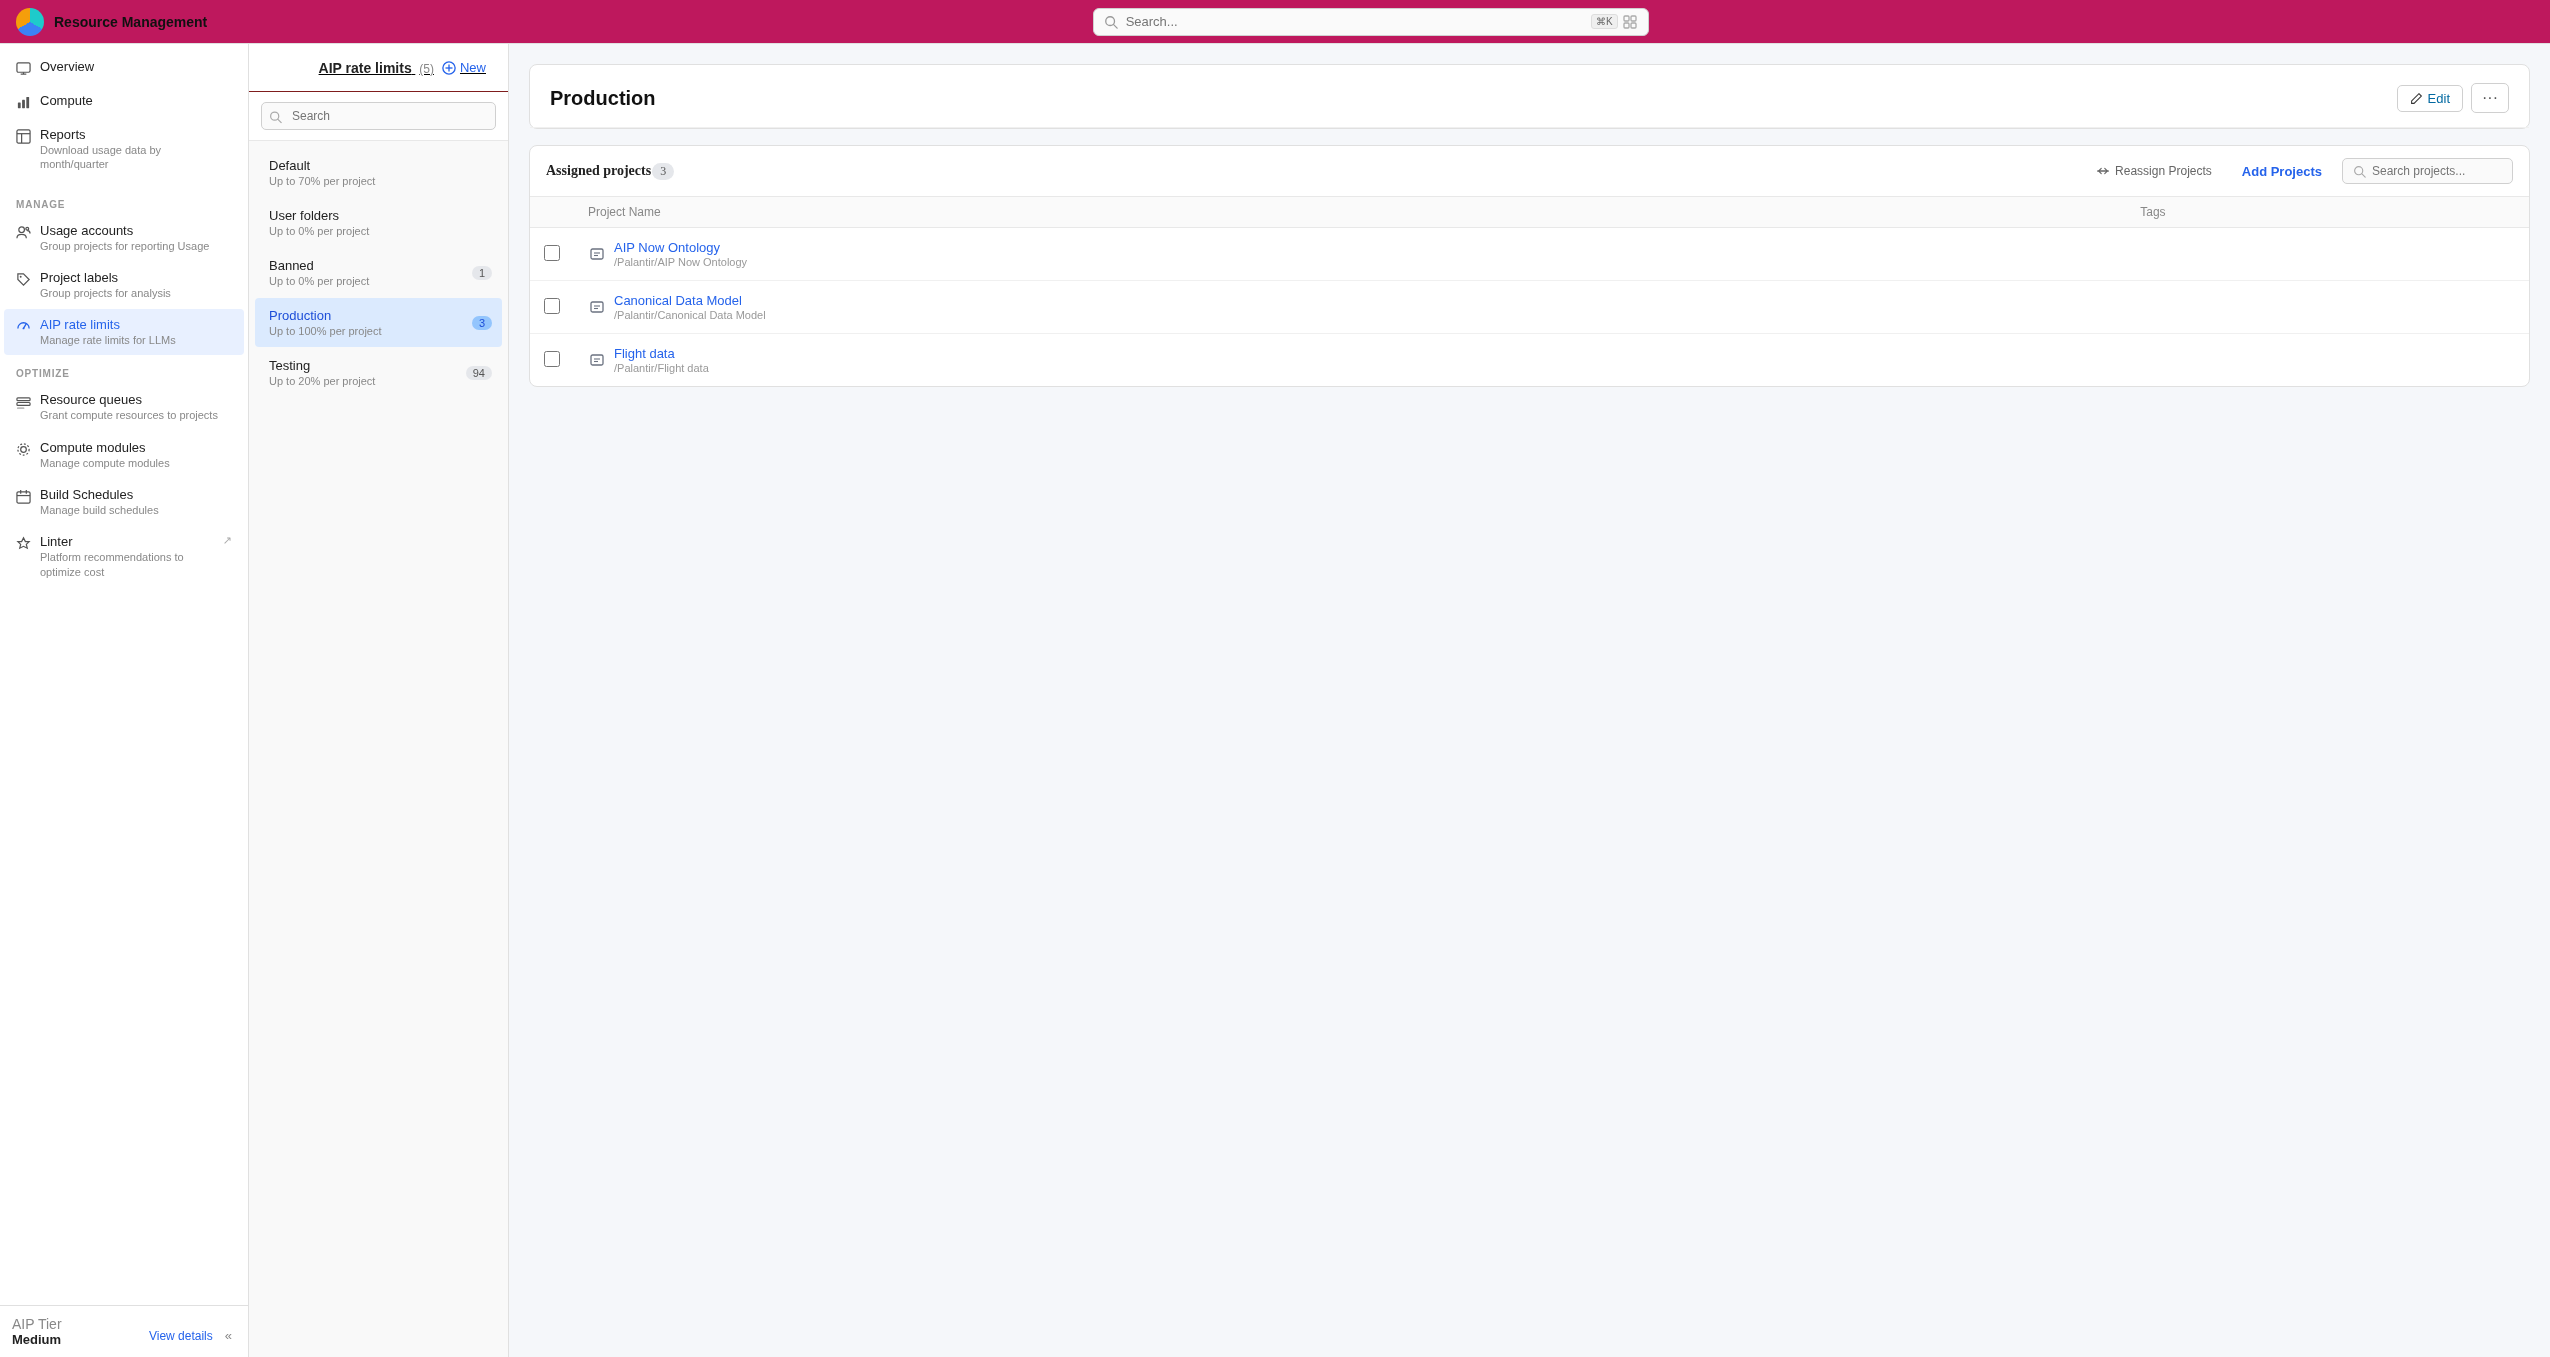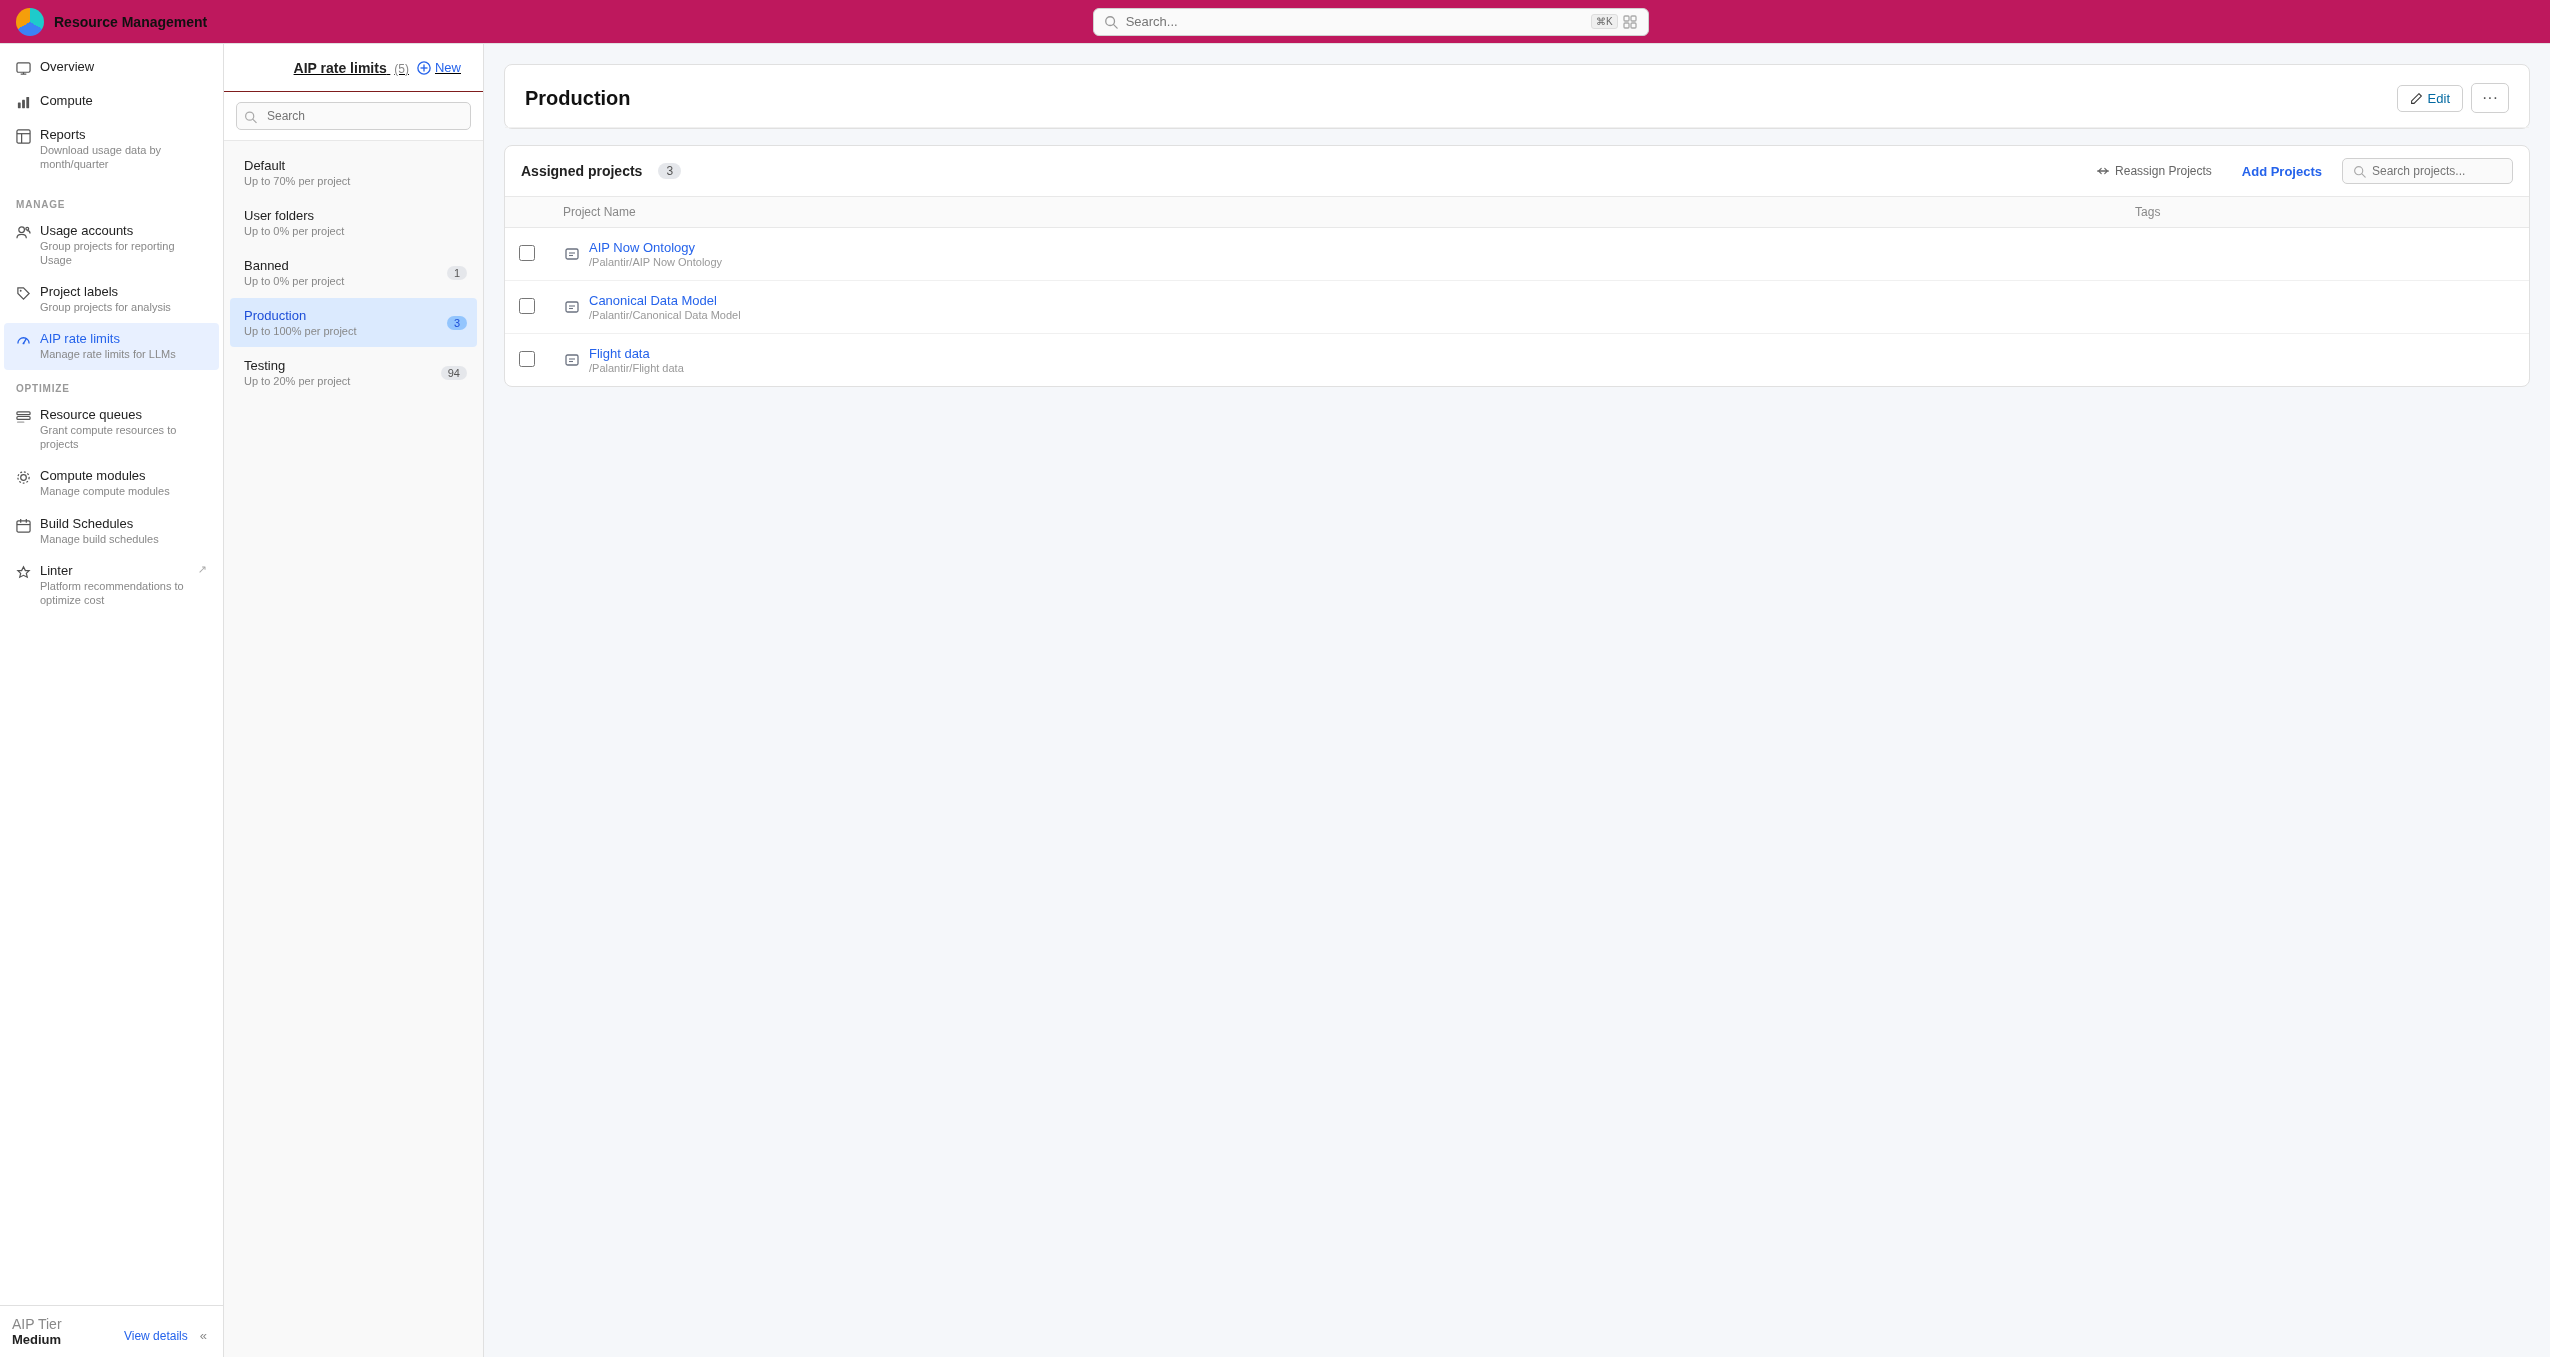--- a/index.html
+++ b/index.html
@@ -20,21 +20,21 @@
     .topbar-search input { border: none; background: transparent; outline: none; font-size: 13px; color: #555; width: 100%; }
     .search-icon-svg { color: #999; flex-shrink: 0; }
     .topbar-search-right { display: flex; align-items: center; gap: 4px; font-size: 11px; color: #999; }
     .kbd { background: #efefef; border: 1px solid #ddd; border-radius: 3px; padding: 1px 4px; font-size: 10px; color: #666; }
 
     
     .main-layout { display: flex; flex: 1; overflow: hidden; }
 
     
     .sidebar {
-      width: 224px; background: #fff; border-right: 1px solid #e0e0e0;
+      width: 249px; background: #fff; border-right: 1px solid #e0e0e0;
       display: flex; flex-direction: column; overflow-y: auto; flex-shrink: 0;
     }
     .sidebar-item {
       display: flex; align-items: flex-start; padding: 8px 12px; cursor: pointer;
       gap: 8px; border-radius: 4px; margin: 1px 4px; color: #333;
     }
     .sidebar-item.active { background: #e8f0ff; }
     .sidebar-item-icon { width: 16px; height: 16px; flex-shrink: 0; margin-top: 1px; color: #555; }
     .sidebar-item-text { flex: 1; }
     .sidebar-item-label { font-weight: 500; font-size: 13px; color: #222; }
@@ -106,21 +106,21 @@
     .meta-label { font-size: 13px; color: #777; align-self: center; }
     .meta-value { font-size: 13px; color: #222; align-self: center; }
     .meta-value.underline { text-decoration: underline dotted; cursor: help; }
 
     
     .projects-card { background: #fff; border: 1px solid #e0e0e0; border-radius: 8px; }
     .projects-header {
       display: flex; align-items: center; justify-content: space-between;
       padding: 12px 16px; border-bottom: 1px solid #e8e8e8;
     }
-    .projects-header-left { display: flex; align-items: center; gap: 16px; }
+    .projects-header-left { display: flex; align-items: center; gap: 1px; font-family: Liberation Serif, serif; }
     .projects-section-title { font-weight: 600; font-size: 14px; color: #222; }
     .projects-count-badge {
       background: #e5e7eb; color: #555; border-radius: 10px;
       padding: 1px 8px; font-size: 12px; font-weight: 500;
     }
     .projects-actions { display: flex; align-items: center; gap: 8px; }
     .reassign-btn {
       display: flex; align-items: center; gap: 5px; color: #666;
       font-size: 12px; cursor: pointer; padding: 5px 10px;
       border: none; background: transparent;

